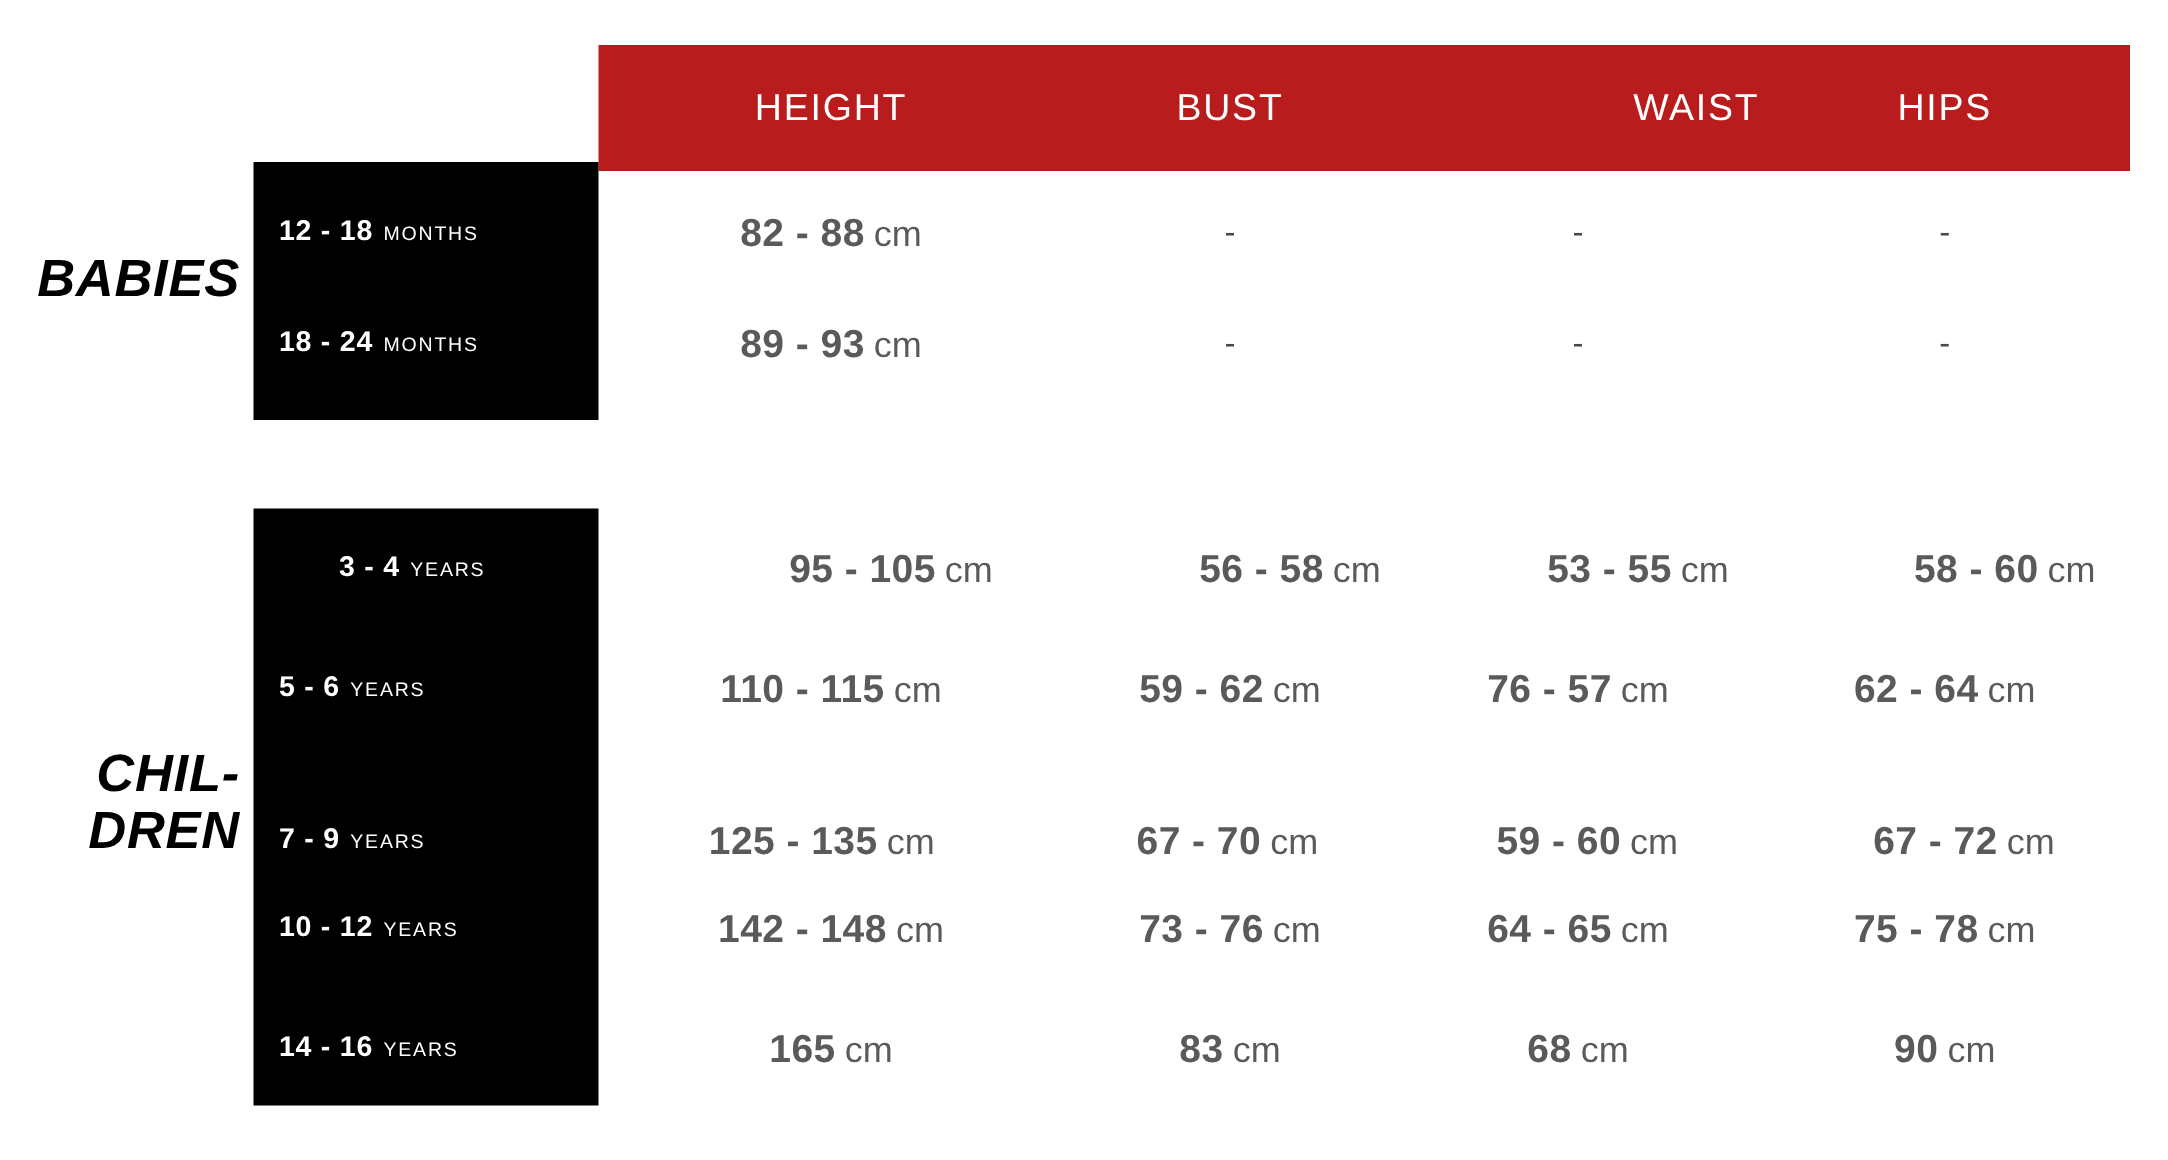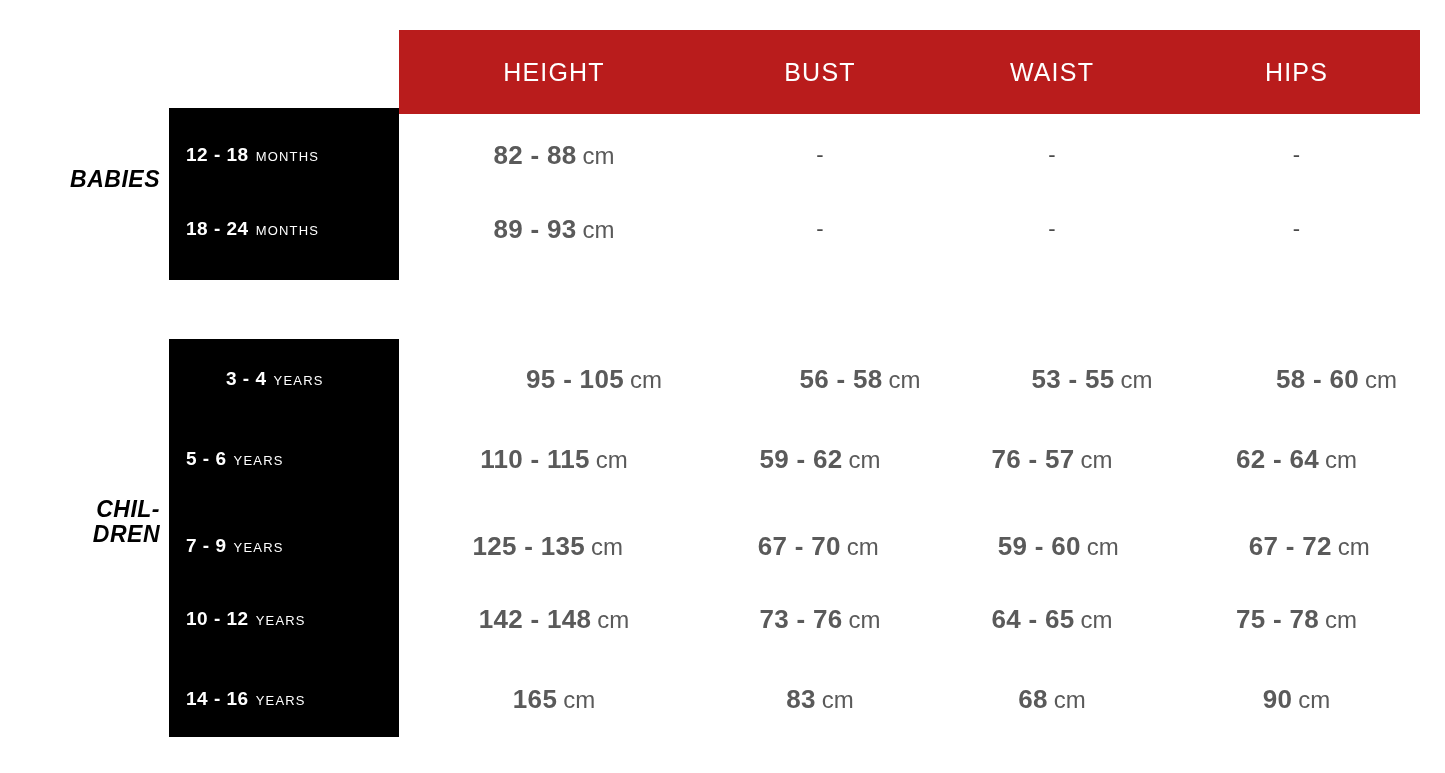--- a/index.html
+++ b/index.html
@@ -33,40 +33,40 @@
   }
   .header-cell {
     color: #ffffff;
     font-size: 25px;
     letter-spacing: 1.2px;
     text-align: center;
     font-weight: 400;
   }
   .col-height { width: 310px; }
   .col-bust   { width: 222px; }
-  .col-waist  { width: 242px; }
+  .col-waist  { width: 242px; text-align: right; }
   .col-hips   { width: 247px; }
 
   
   .age-block {
     position: absolute;
     left: 169px;
     width: 230px;
     background: #000000;
   }
   #babies-block { top: 108px; height: 172px; }
   #children-block { top: 339px; height: 398px; }
 
   
   .group-label {
     position: absolute;
     color: #000000;
     font-weight: bold;
     font-style: italic;
-    font-size: 23px;
+    font-size: 35px;
     letter-spacing: 0.5px;
     line-height: 1.08;
     text-align: right;
     width: 155px;
     left: 5px;
   }
   #label-babies { top: 167px; }
   #label-children { top: 497px; }
 
   
@@ -121,21 +121,21 @@
   .v-height { width: 310px; }
   .v-bust   { width: 222px; }
   .v-waist  { width: 242px; }
   .v-hips   { width: 247px; }
 
   
   #row-b1 { top: 125px; }
   #row-b2 { top: 199px; }
   #row-c1 { top: 349px; padding-left: 40px; }
   #row-c2 { top: 429px; }
-  #row-c3 { top: 516px; gap: 32px; }
+  #row-c3 { top: 530px; gap: 32px; }
   #row-c4 { top: 589px; }
   #row-c5 { top: 669px; }
 </style>
 </head>
 <body>
 
 <div class="sheet">
 
   <div class="header-bar">
     <div class="header-cell col-height">HEIGHT</div>

